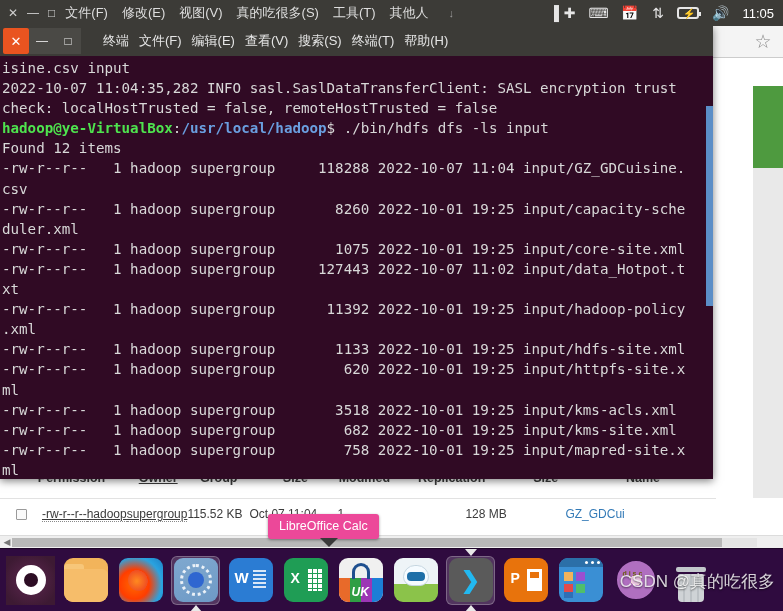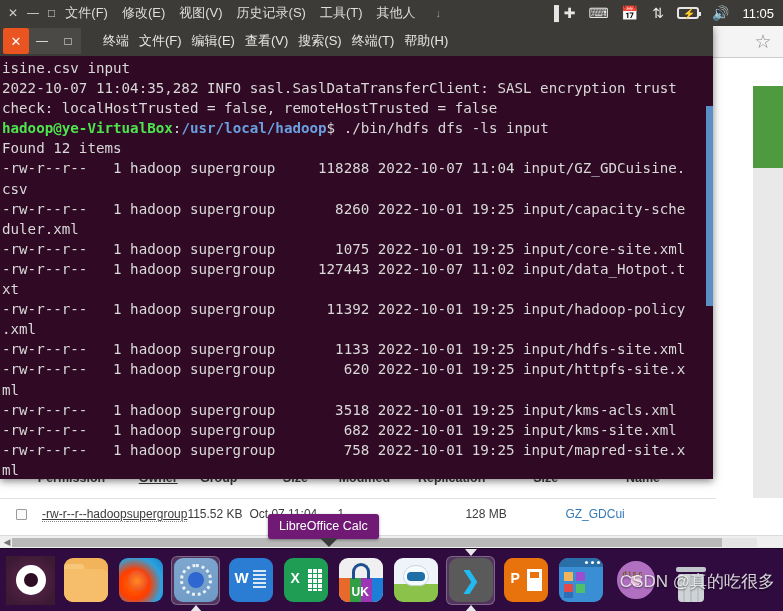--- a/index.html
+++ b/index.html
@@ -157,21 +157,21 @@
     position:absolute; left:12px; top:2px; width:710px; height:9px; background:#b8b8b8;
   }
   #hdfs-hscroll .harrow {
     position:absolute; left:2px; top:0px; width:10px; height:12px;
     font-size:9px; color:#777; line-height:12px; text-align:center;
   }
 
   
   #tooltip {
     position:absolute; left:268px; top:514px; z-index:60;
-    background:#701a75; color:#fff; font-size:12.5px;
+    background:#ec4899; color:#fff; font-size:12.5px;
     padding:5px 11px 6px 11px; border-radius:3px;
     box-shadow:0 1px 3px rgba(0,0,0,.4);
   }
   #tooltip:after {
     content:""; position:absolute; left:52px; bottom:-8px;
     border-left:9px solid transparent; border-right:9px solid transparent;
     border-top:9px solid #3a3a3a;
   }
 
   
@@ -231,21 +231,21 @@
   .ic-excel .grid{position:absolute;right:6px;top:10px;width:15px;height:23px;background:#fff;
         background-image:linear-gradient(to right,#1f9d55 1px,transparent 1px),
                          linear-gradient(to bottom,#1f9d55 1px,transparent 1px);
         background-size:5px 5px;}
 
   .ic-uk { background:#f0f0f0; overflow:hidden; }
   .ic-uk .bag { position:absolute; left:0; bottom:0; width:44px; height:24px;
         background:linear-gradient(to right,#e86a2a 0 25%,#2f9e44 25% 50%,#9c36b5 50% 75%,#1c7ed6 75% 100%); }
   .ic-uk .handle { position:absolute; left:13px; top:5px; width:18px; height:16px;
         border:3px solid #1f4f8f; border-bottom:none; border-radius:10px 10px 0 0;}
-  .ic-uk .txt { position:absolute; left:13px; bottom:3px; color:#fff; font-weight:bold; font-size:12px;}
+  .ic-uk .txt { position:absolute; left:13px; bottom:3px; color:#fff; font-weight:bold; font-size:12px;font-style:italic;}
 
   .ic-robot { background:linear-gradient(to bottom,#eef4f7 0 60%,#8bc34a 60% 100%); }
   .ic-robot .head { position:absolute; left:9px; top:7px; width:26px; height:21px;
         background:#f5fbff; border-radius:13px 13px 10px 10px; border:1px solid #c6d6e0;}
   .ic-robot .visor{ position:absolute; left:13px; top:14px; width:18px; height:9px;
         background:#1e6fa8; border-radius:4px;}
 
   .ic-term { background:#5a5a5a; display:flex;align-items:center;justify-content:center;}
   .ic-term .chev { color:#22b8f0; font-size:23px; font-weight:bold; line-height:1;}
 
@@ -337,21 +337,21 @@
 <div id="topbar">
   <div class="winbtns">
     <span class="winbtn">✕</span>
     <span class="winbtn">—</span>
     <span class="winbtn">□</span>
   </div>
   <div class="menus">
     <span class="menu">文件(F)</span>
     <span class="menu">修改(E)</span>
     <span class="menu">视图(V)</span>
-    <span class="menu">历史记录(S)</span>
+    <span class="menu">真的吃很多(S)</span>
     <span class="menu">工具(T)</span>
     <span class="menu">其他人</span>
     <span class="arrow">↓</span>
   </div>
   <div class="tray">
     <span class="ico">▌✚</span>
     <span class="ico">⌨</span>
     <span class="ico">📅</span>
     <span class="ico">⇅</span>
     <span class="bat">

